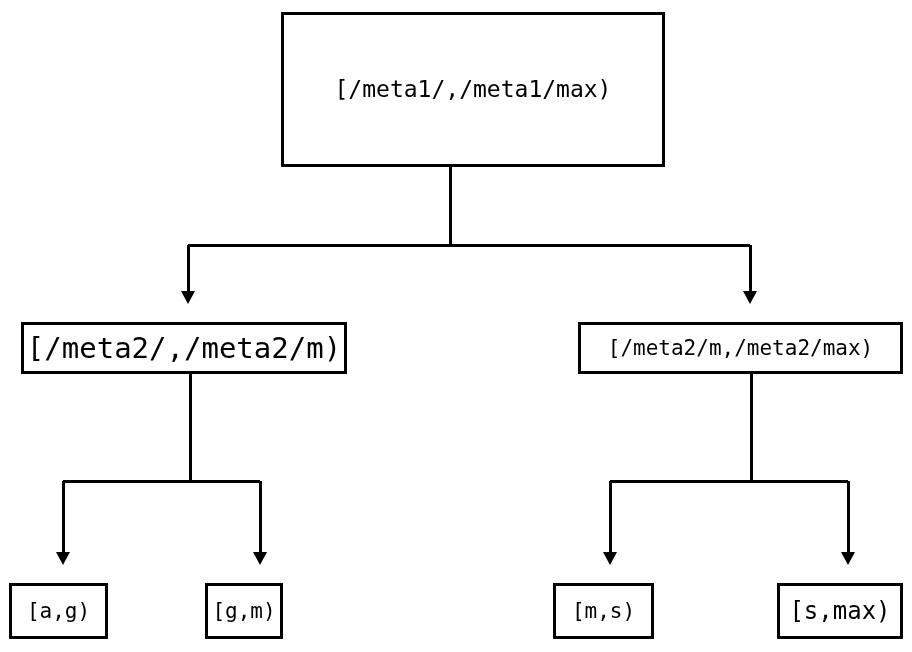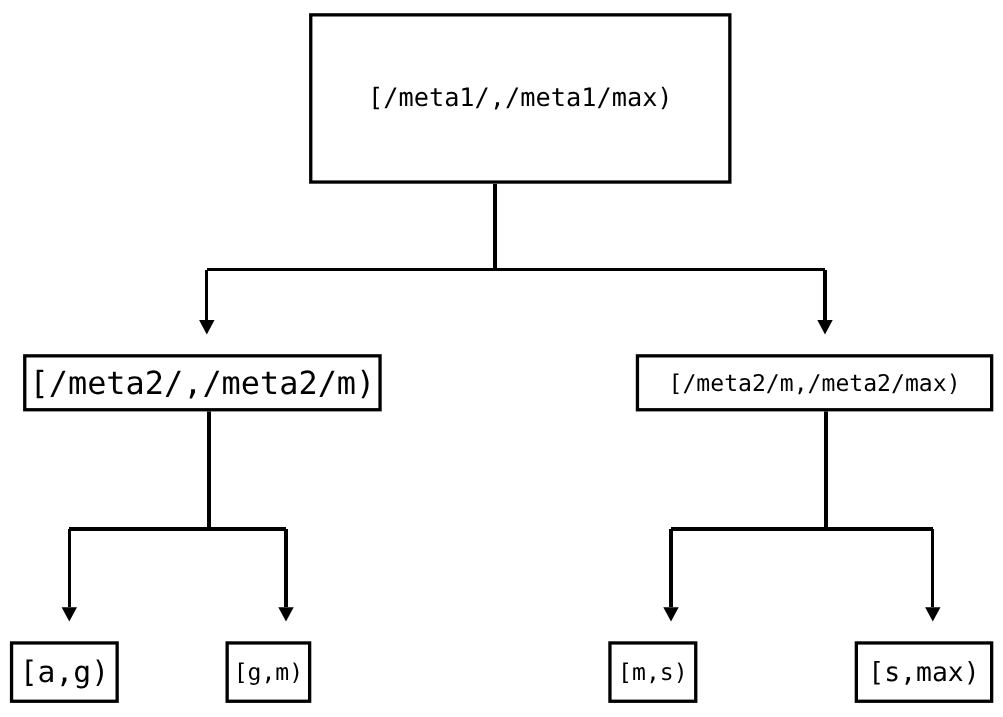--- a/index.html
+++ b/index.html
@@ -38,23 +38,23 @@
     line-height: 1;
   }
   .node-label {
     font-family: "DejaVu Sans Mono", monospace;
     color: #000000;
     white-space: pre;
   }
   #node-root   { left: 258px; top: 12px;  width: 384px; height: 155px; font-size: 23px; margin-left: 23px; }
   #node-mid-left  { left: 21px;  top: 322px; width: 326px; height: 52px; font-size: 29px; }
   #node-mid-right { left: 578px; top: 322px; width: 325px; height: 52px; font-size: 21px; }
-  #node-leaf-ag  { left: 9px;   top: 583px; width: 99px;  height: 56px; font-size: 27px; }
+  #node-leaf-ag  { left: 9px;   top: 583px; width: 99px;  height: 56px; font-size: 21px; }
   #node-leaf-gm  { left: 205px; top: 583px; width: 78px;  height: 56px; font-size: 21px; }
-  #node-leaf-ms  { left: 553px; top: 583px; width: 81px; height: 56px; font-size: 21px; }
+  #node-leaf-ms  { left: 553px; top: 583px; width: 101px; height: 56px; font-size: 21px; }
   #node-leaf-smax{ left: 777px; top: 583px; width: 126px; height: 56px; font-size: 24px; }
 </style>
 </head>
 <body>
 
 <div id="diagram-root">
 
   <svg id="edge-layer" viewBox="0 0 912 652" width="912" height="652" xmlns="http://www.w3.org/2000/svg">
 
     <g stroke="#000000" stroke-width="3" fill="none" shape-rendering="crispEdges">

